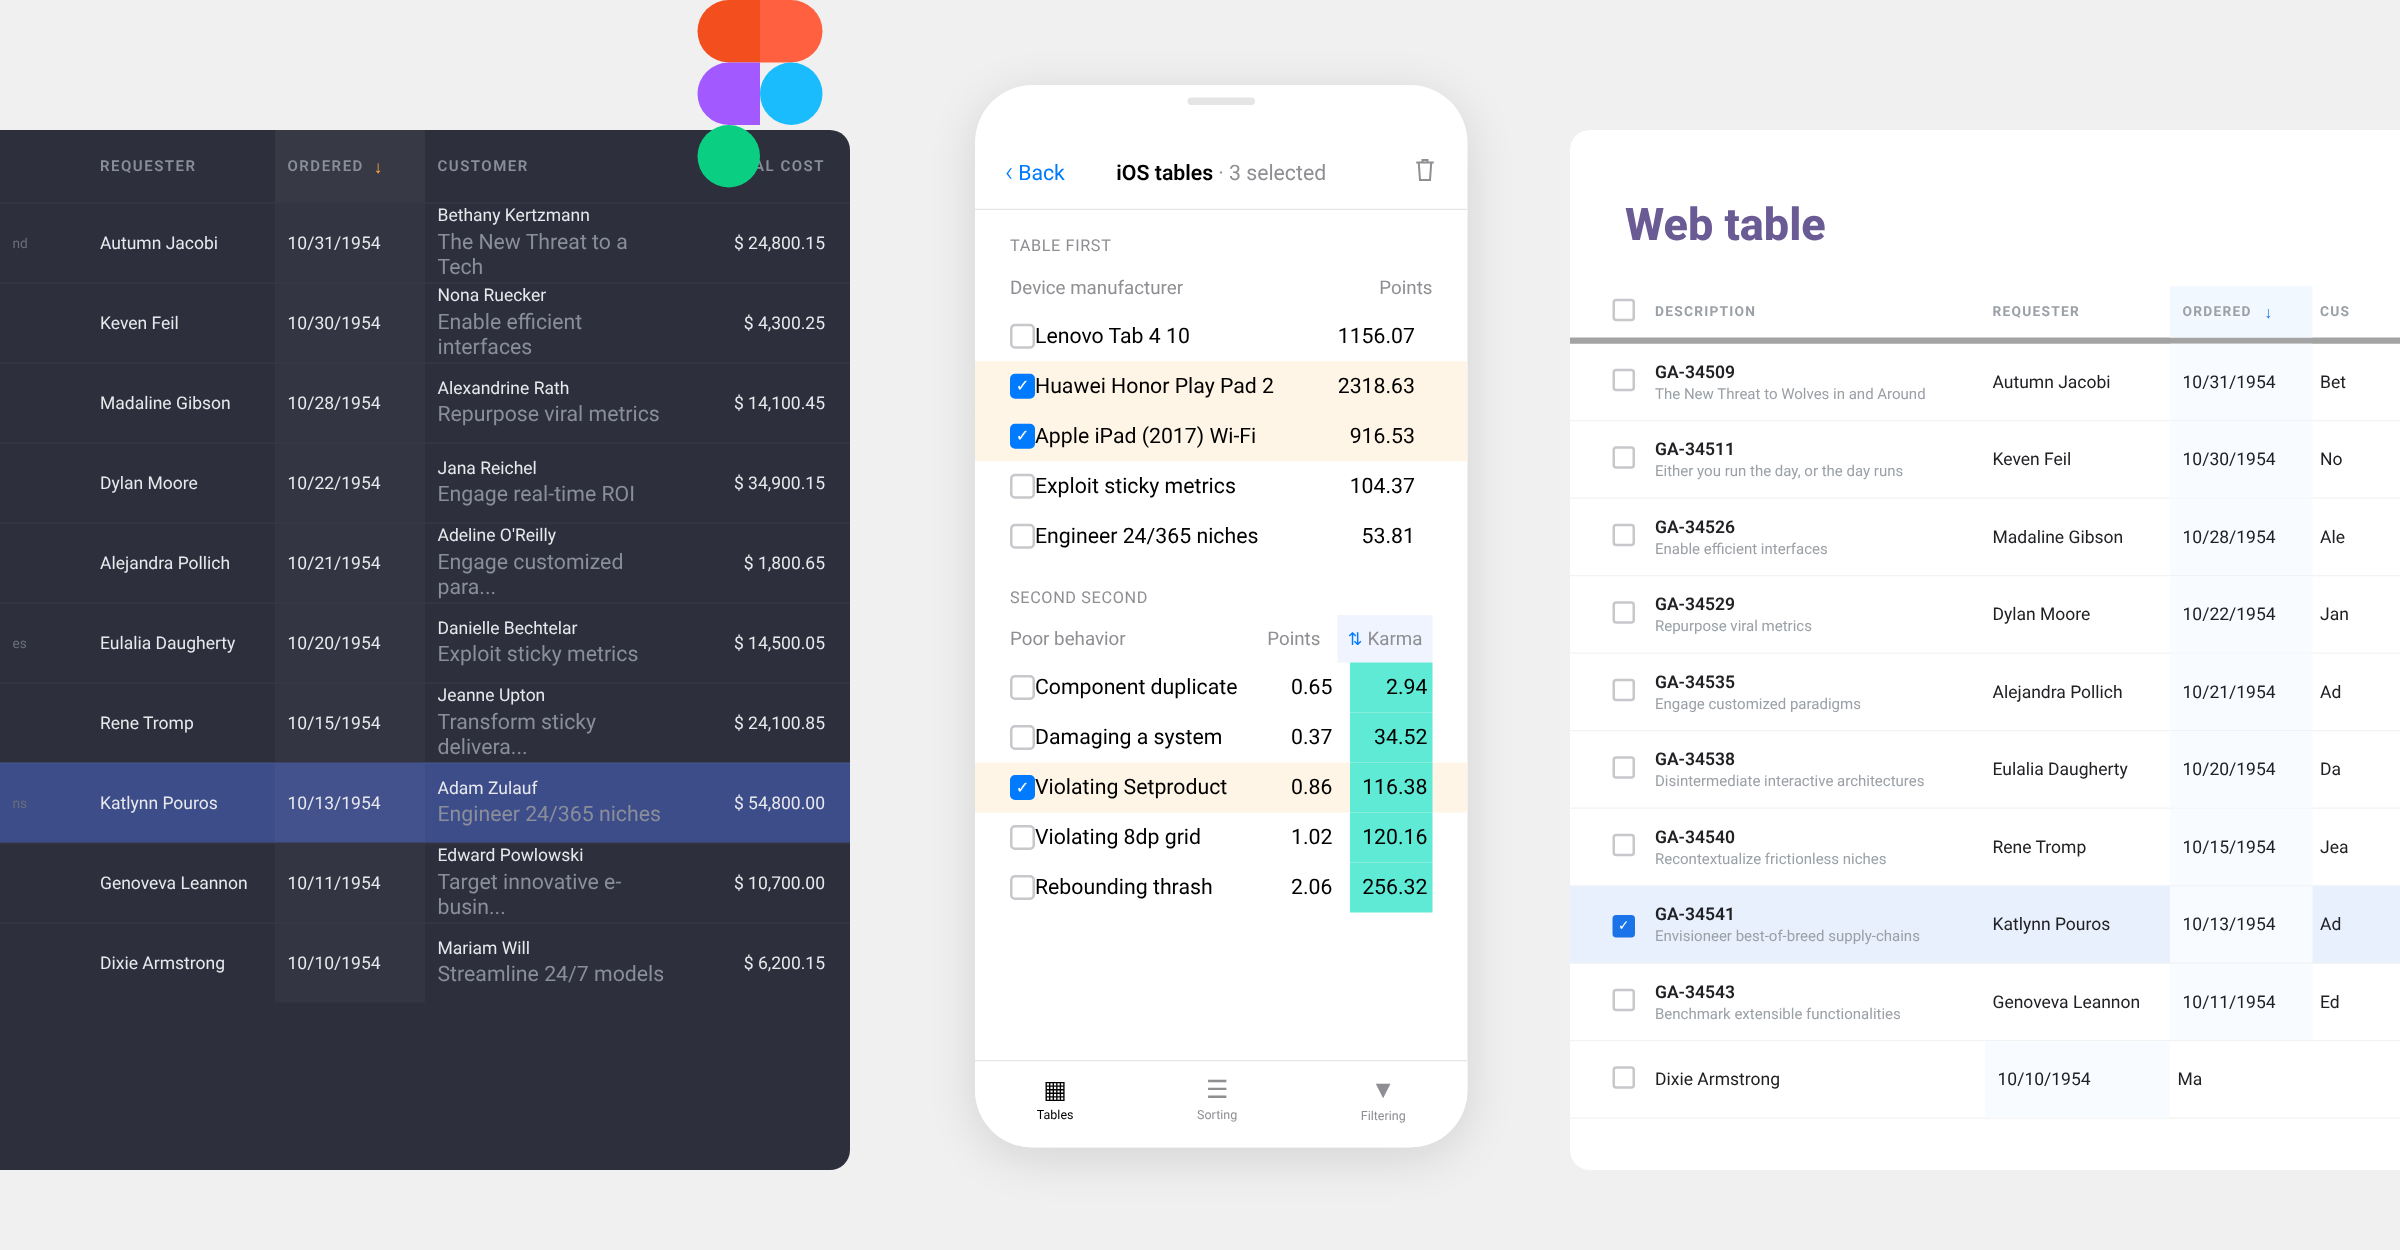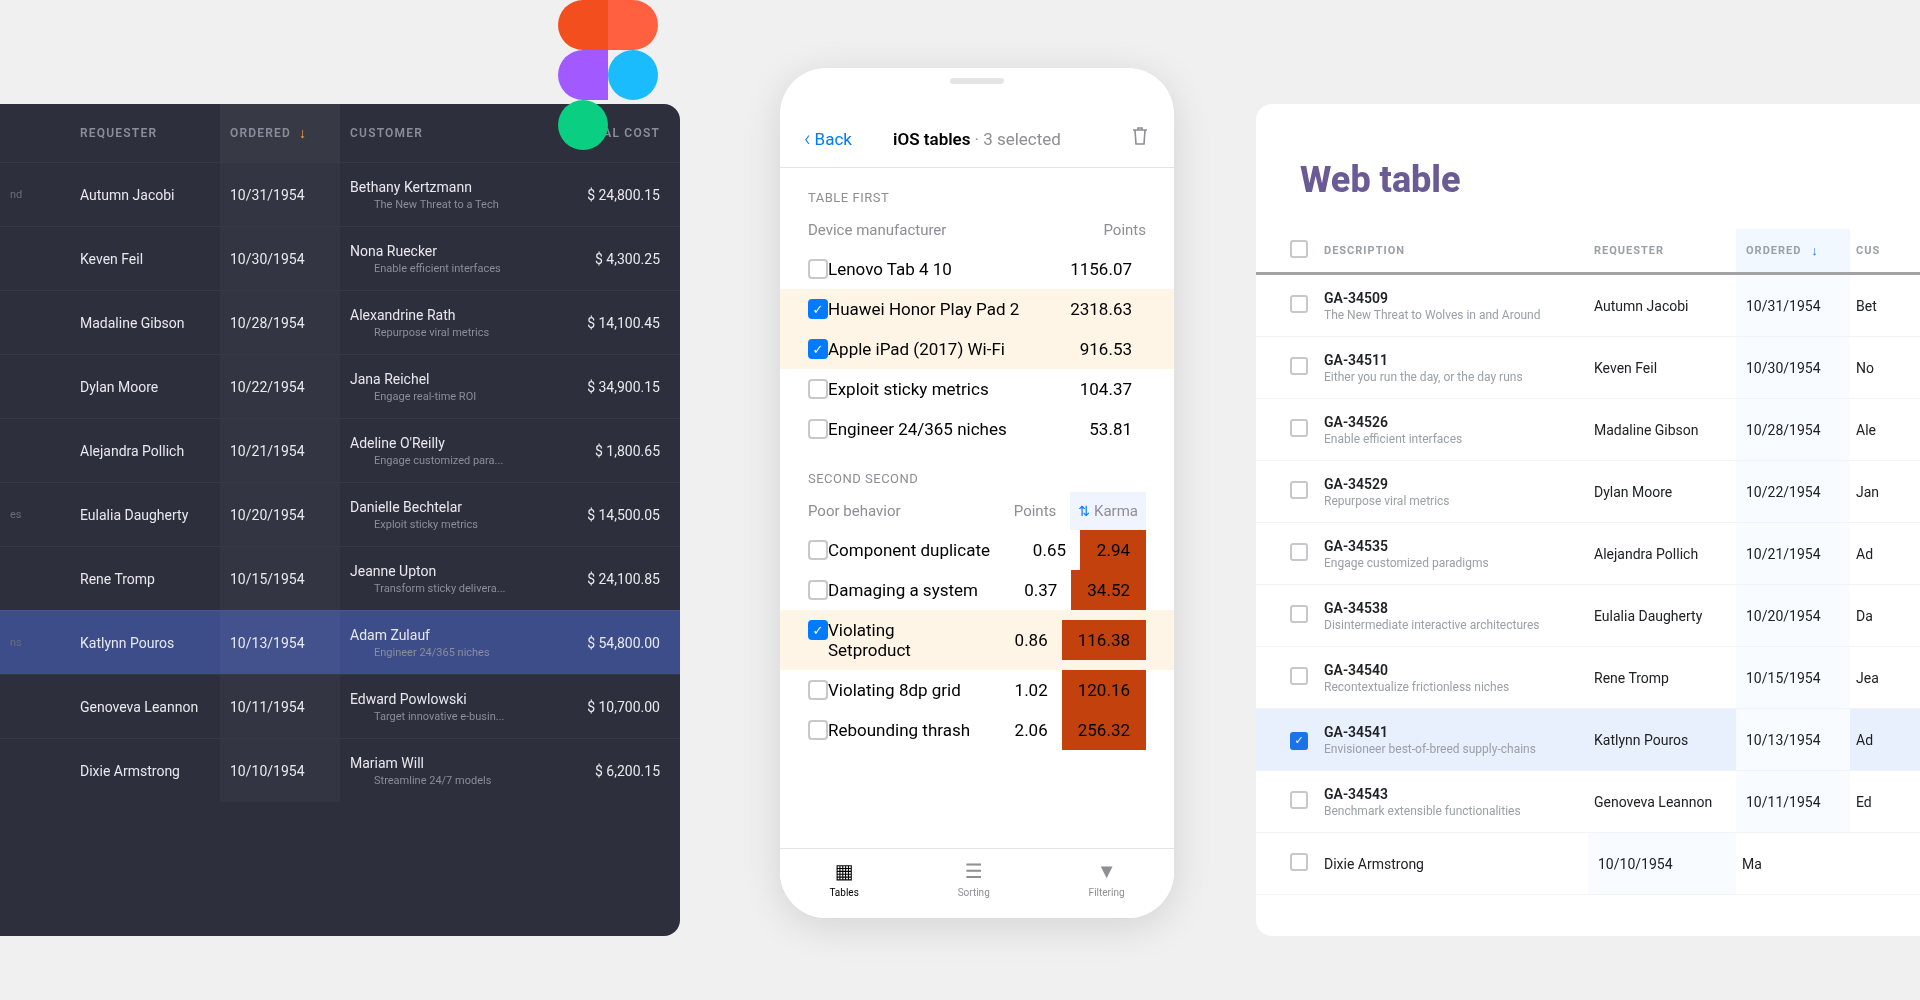--- a/index.html
+++ b/index.html
@@ -19,21 +19,21 @@
 .dark-header { display: grid; grid-template-columns: 70px 150px 120px 210px 130px; padding: 0; align-items: center; height: 58px; font-size: 12px; letter-spacing: 1.2px; font-weight: 600; color: #8a8d9a; text-transform: uppercase; }
 .dark-header .oh { background: rgba(255,255,255,0.05); height: 100%; display: flex; align-items: center; padding: 0 10px; gap: 8px; }
 .dark-header .th { padding: 0 10px; }
 .dark-row { display: grid; grid-template-columns: 70px 150px 120px 210px 130px; height: 64px; align-items: center; border-top: 1px solid rgba(255,255,255,0.05); }
 .dark-row .cell { padding: 0 10px; }
 .dark-row .stub { font-size: 11px; color: #6a6d7a; }
 .dark-row .requester { font-size: 14px; color: #e8e9ed; }
 .dark-row .ordered { font-size: 14px; color: #e8e9ed; background: rgba(255,255,255,0.03); height: 100%; display: flex; align-items: center; }
 .dark-row .customer { display: flex; flex-direction: column; gap: 3px; }
 .dark-row .cust-name { font-size: 14px; color: #e8e9ed; }
-.dark-row .cust-sub { font-size: 11px; color: #8a8d9a; margin-left: 24px; }
+.dark-row .cust-sub { font-size: 17px; color: #8a8d9a; }
 .dark-row .total { font-size: 14px; color: #e8e9ed; text-align: right; padding-right: 20px; }
 .dark-row.selected { background: #3d4d8a; }
 .sort-arrow { color: #ffa940; font-size: 14px; }
 
 
 .phone { position: absolute; left: 780px; top: 68px; width: 394px; height: 850px; background: #fff; border-radius: 46px; box-shadow: 0 8px 40px rgba(0,0,0,0.12); overflow: hidden; }
 .phone-notch { position: absolute; top: 0; left: 50%; transform: translateX(-50%); width: 190px; height: 30px; background: #fff; border-radius: 0 0 20px 20px; z-index: 2; }
 .phone-notch::before { content: ''; position: absolute; left: 50%; top: 10px; transform: translateX(-50%); width: 54px; height: 6px; background: #e5e5e5; border-radius: 3px; }
 .phone-header { height: 58px; margin-top: 42px; display: flex; align-items: center; padding: 0 24px; border-bottom: 1px solid #e5e5e7; position: relative; }
 .back-btn { color: #007aff; font-size: 17px; display: flex; align-items: center; gap: 4px; cursor: pointer; }
@@ -44,33 +44,33 @@
 .trash-btn { margin-left: auto; color: #8e8e93; font-size: 20px; cursor: pointer; }
 .table-section-label { font-size: 13px; color: #8e8e93; padding: 22px 28px 8px; letter-spacing: 0.5px; }
 .table-sub-header { display: flex; padding: 8px 28px 10px; font-size: 15px; color: #8e8e93; }
 .table-sub-header .right { margin-left: auto; }
 .phone-row { display: grid; grid-template-columns: 1fr auto auto; align-items: center; padding: 10px 28px 10px 28px; font-size: 17px; color: #000; gap: 14px; }
 .phone-row.selected { background: #fff5e6; }
 .check { width: 20px; height: 20px; border: 2px solid #c7c7cc; border-radius: 4px; display: inline-flex; align-items: center; justify-content: center; flex-shrink: 0; }
 .check.on { background: #007aff; border-color: #007aff; color: #fff; font-size: 13px; }
 .row-label { display: flex; align-items: flex-start; }
 .row-val { text-align: right; font-variant-numeric: tabular-nums; min-width: 62px; }
-.karma-col { background: #c2410c; padding: 10px 16px; margin: -10px 0; min-width: 66px; text-align: right; }
+.karma-col { background: #5eead4; padding: 10px 4px; margin: -10px 0; min-width: 66px; text-align: right; }
 .table-sub-header2 { display: grid; grid-template-columns: 1fr auto auto; padding: 8px 28px 10px; font-size: 15px; color: #8e8e93; gap: 14px; align-items: center; }
 .karma-hdr { background: #f0f4ff; padding: 10px 8px; margin: -10px 0; display: flex; align-items: center; gap: 4px; min-width: 66px; justify-content: flex-end; }
 .sort-ind { color: #007aff; font-size: 14px; }
 .tab-bar { position: absolute; bottom: 0; left: 0; right: 0; height: 70px; border-top: 1px solid #e5e5e7; display: flex; justify-content: space-around; align-items: flex-start; padding-top: 10px; background: #fff; }
 .tab-item { display: flex; flex-direction: column; align-items: center; gap: 4px; font-size: 10px; color: #8e8e93; cursor: pointer; }
 .tab-item.active { color: #000; }
 .tab-icon { font-size: 20px; }
 
 
 .web-panel { position: absolute; left: 1256px; top: 104px; width: 664px; height: 832px; background: #fff; border-radius: 16px 0 0 16px; overflow: hidden; }
 .web-title { font-size: 36px; font-weight: 800; color: #6b5b95; padding: 40px 44px 28px; margin-top: 15px; }
-.web-header { display: grid; grid-template-columns: 62px 270px 148px 114px 70px; font-size: 11px; font-weight: 700; color: #9aa0a6; letter-spacing: 1px; text-transform: uppercase; height: 46px; align-items: center; border-bottom: 3px solid #a3a3a3; }
+.web-header { display: grid; grid-template-columns: 62px 270px 148px 114px 70px; font-size: 11px; font-weight: 700; color: #9aa0a6; letter-spacing: 1px; text-transform: uppercase; height: 46px; align-items: center; border-bottom: 5px solid #a3a3a3; }
 .web-header .wh { padding: 0 6px; }
 .web-header .ordered-h { background: #f1f8ff; height: 100%; display: flex; align-items: center; gap: 10px; padding: 0 10px; }
 .wh-check { width: 18px; height: 18px; border: 2px solid #c7c7cc; border-radius: 3px; margin-left: 28px; display: inline-flex; align-items: center; justify-content: center; }
 .wh-check.on { background: #1a73e8; border-color: #1a73e8; color: #fff; font-size: 11px; }
 .web-row { display: grid; grid-template-columns: 62px 270px 148px 114px 70px; height: 62px; align-items: center; border-bottom: 1px solid #f1f3f4; }
 .web-row.selected { background: #e8f0fe; }
 .web-row .wcell { padding: 0 6px; }
 .web-row .desc { display: flex; flex-direction: column; gap: 2px; }
 .web-row .dtitle { font-size: 14px; font-weight: 600; color: #202124; }
 .web-row .dsub { font-size: 12px; color: #9aa0a6; white-space: nowrap; overflow: hidden; text-overflow: ellipsis; }

